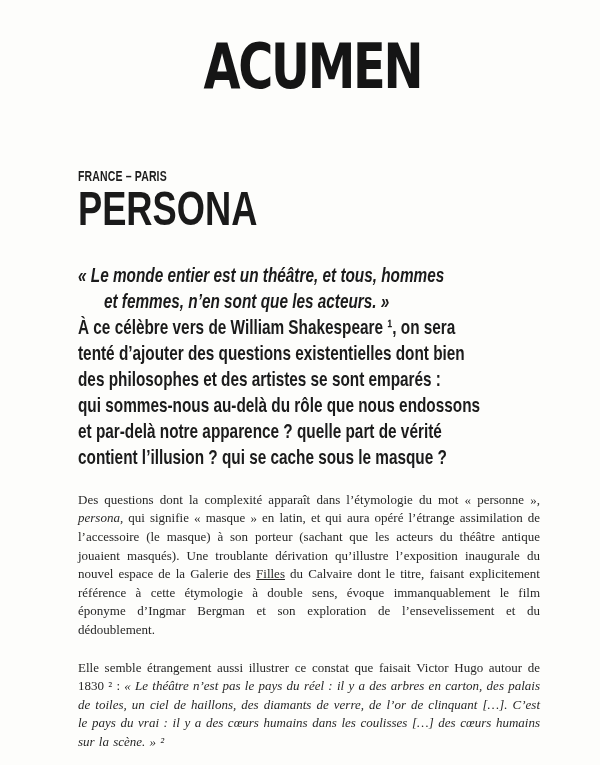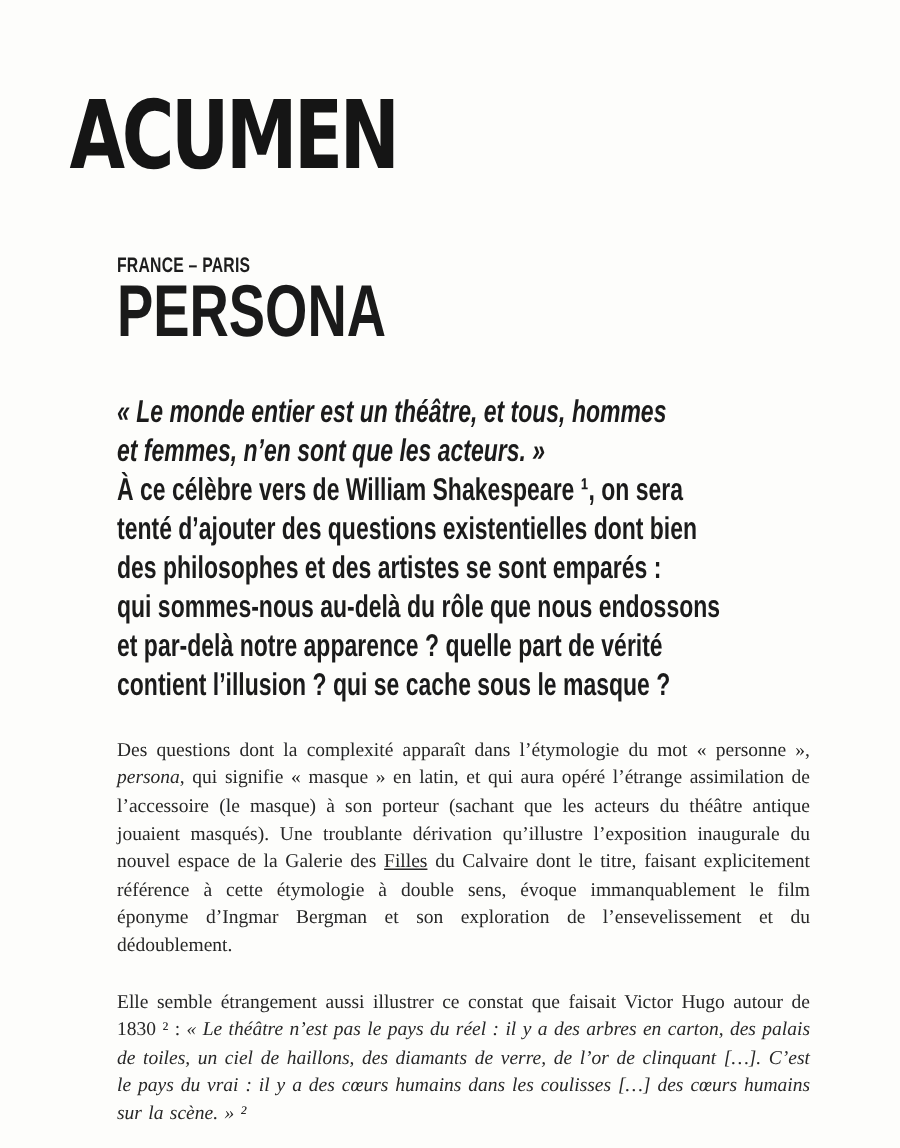--- a/index.html
+++ b/index.html
@@ -12,24 +12,24 @@
     background: #fdfdfb;
     position: relative;
     overflow: hidden;
     font-family: "Liberation Sans", sans-serif;
     color: #1c1c1c;
   }
 
   
   .masthead {
     position: absolute;
-    top: 56px;
+    top: 32px;
     left: 0;
     width: 600px;
-    text-align: left;
+    text-align: center;
     line-height: 70px;
     height: 70px;
   }
   .logo {
     display: inline-block;
     font-family: "DejaVu Sans", sans-serif;
     font-weight: bold;
     font-size: 63px;
     letter-spacing: -3px;
     color: #151515;
@@ -62,20 +62,21 @@
     font-size: 49px;
     line-height: 41px;
     color: #1a1a1a;
     transform: scaleX(0.74);
     transform-origin: 0 50%;
     white-space: nowrap;
   }
 
   .standfirst {
     margin-top: 17px;
+    text-align: center;
   }
   .standfirst .sf-line {
     font-weight: bold;
     font-size: 21px;
     line-height: 26px;
     color: #1b1b1b;
     white-space: nowrap;
     transform: scaleX(0.73);
     transform-origin: 0 50%;
   }

